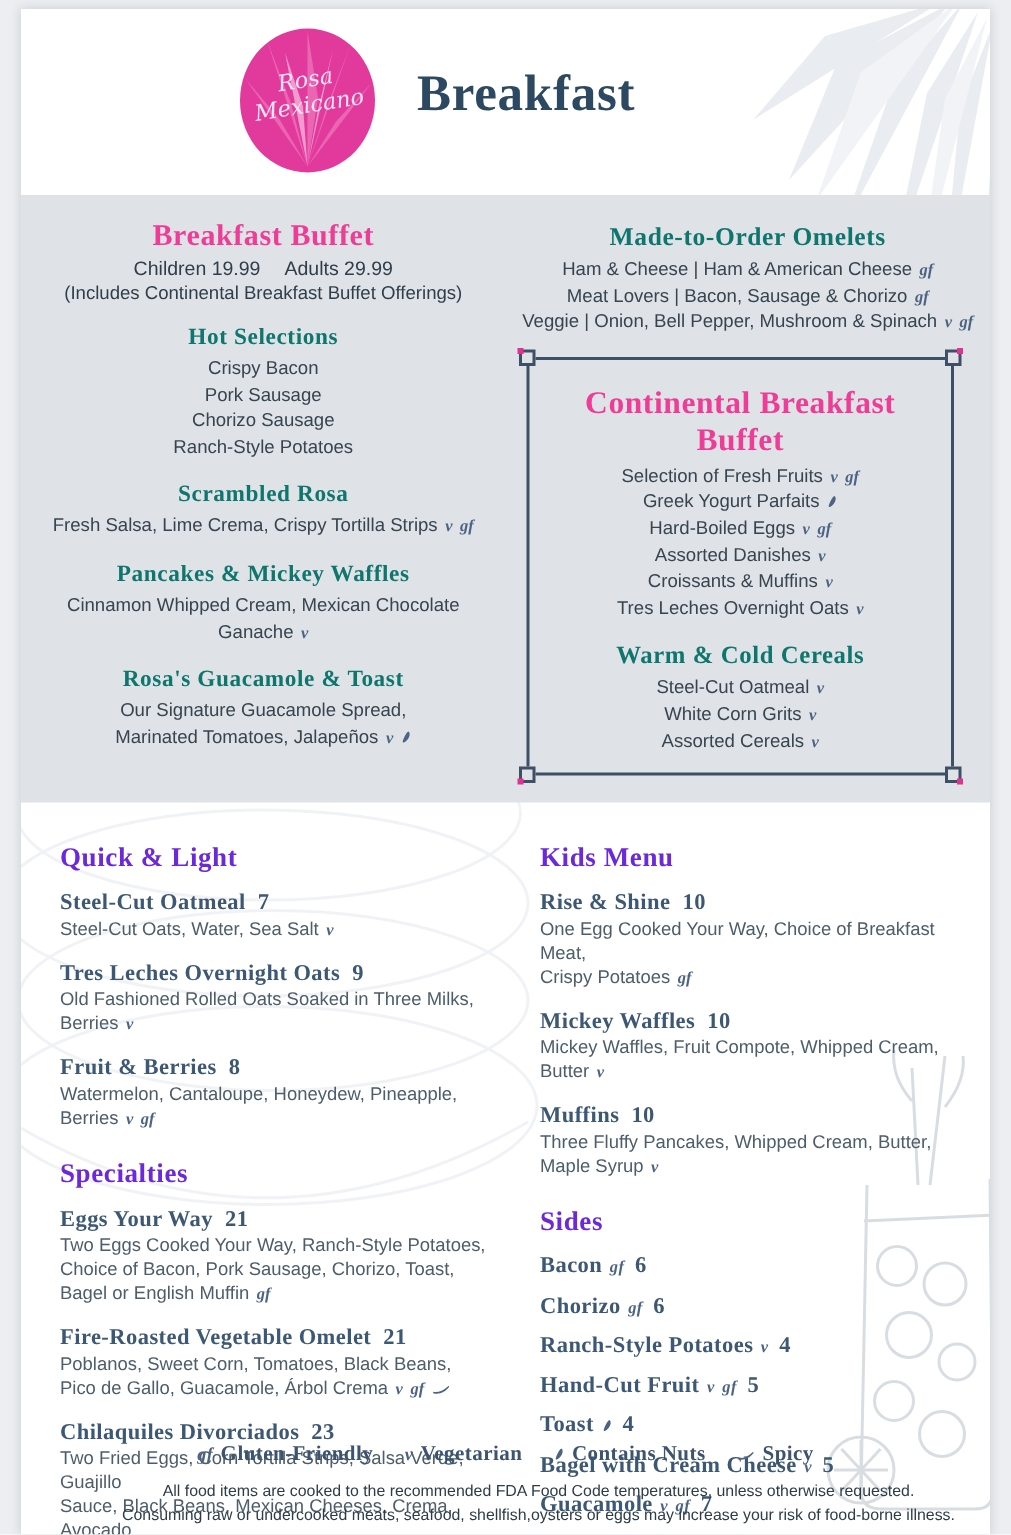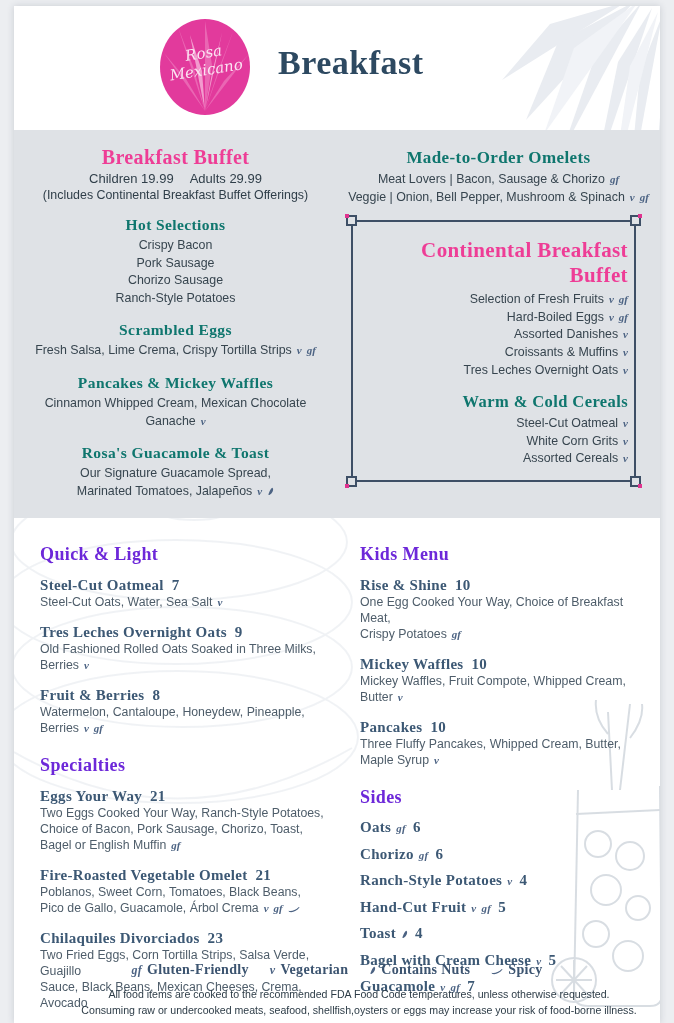--- a/index.html
+++ b/index.html
@@ -49,21 +49,20 @@
   .band-note{font-size:12.4px;color:#2f3e49;}
   .group-heading{
     font-family:"Liberation Serif",serif;font-weight:bold;font-size:15.5px;
     color:#0f766e;letter-spacing:.4px;margin:14px 0 3px;
   }
   .band-line{font-size:12.4px;color:#37454f;line-height:1.42;}
 
   .cont-box{
     position:relative;border:2px solid #3e4f66;margin:14px 24px 0 14px;
     padding:16px 6px 12px;
-    text-align:right;
   }
   .corner{position:absolute;width:7px;height:7px;border:2px solid #3e4f66;background:#dfe2e6;}
   .corner::before{content:'';position:absolute;width:4px;height:4px;background:#e0338f;}
   .c-tl{left:-7px;top:-7px;} .c-tl::before{left:-3px;top:-3px;}
   .c-tr{right:-7px;top:-7px;} .c-tr::before{right:-3px;top:-3px;}
   .c-bl{left:-7px;bottom:-7px;} .c-bl::before{left:-3px;bottom:-3px;}
   .c-br{right:-7px;bottom:-7px;} .c-br::before{right:-3px;bottom:-3px;}
   .cont-title{font-size:21px;margin:0 0 3px;}
   .cereals-heading{margin-top:13px;font-size:16.5px;}
 
@@ -199,21 +198,21 @@
           <div class="group-heading serif">Hot Selections</div>
           <div>
 
           <div class="band-line"><span>Crispy Bacon</span><span class="badges"></span></div>
               <div class="band-line"><span>Pork Sausage</span><span class="badges"></span></div>
               <div class="band-line"><span>Chorizo Sausage</span><span class="badges"></span></div>
               <div class="band-line"><span>Ranch-Style Potatoes</span><span class="badges"></span></div>
             </div>
         </div>
           <div class="band-group">
-          <div class="group-heading serif">Scrambled Eggs</div>
+          <div class="group-heading serif">Scrambled Rosa</div>
           <div>
 
           <div class="band-line"><span>Fresh Salsa, Lime Crema, Crispy Tortilla Strips</span><span class="badges"><span class="b b-v">v</span><span class="b b-gf">gf</span></span></div>
             </div>
         </div>
           <div class="band-group">
           <div class="group-heading serif">Pancakes &amp; Mickey Waffles</div>
           <div>
 
           <div class="band-line"><span>Cinnamon Whipped Cream, Mexican Chocolate Ganache</span><span class="badges"><span class="b b-v">v</span></span></div>
@@ -230,35 +229,39 @@
             </div>
         </div>
         </div>
     </div>
 
     <div class="band-col">
       <div>
         <div class="group-heading serif" style="margin-top:6px;font-size:17px;">Made-to-Order Omelets</div>
         <div>
 
+        <div class="band-line"><span>Ham &amp; Cheese | Ham &amp; American Cheese</span><span class="badges"><span class="b b-gf">gf</span></span></div>
             <div class="band-line"><span>Meat Lovers | Bacon, Sausage &amp; Chorizo</span><span class="badges"><span class="b b-gf">gf</span></span></div>
             <div class="band-line"><span>Veggie | Onion, Bell Pepper, Mushroom &amp; Spinach</span><span class="badges"><span class="b b-v">v</span><span class="b b-gf">gf</span></span></div>
           </div>
       </div>
 
       <div class="cont-box">
         <span class="corner c-tl"></span>
         <span class="corner c-tr"></span>
         <span class="corner c-bl"></span>
         <span class="corner c-br"></span>
 
         <div class="band-title cont-title">Continental Breakfast Buffet</div>
         <div>
 
         <div class="band-line"><span>Selection of Fresh Fruits</span><span class="badges"><span class="b b-v">v</span><span class="b b-gf">gf</span></span></div>
+            <div class="band-line"><span>Greek Yogurt Parfaits</span><span class="badges"><span class="b b-nuts"><svg viewBox="0 0 10 12" width="7" height="9">
+                    <path d="M7.8 0.6 C9.4 2.2 9 5.4 6.8 8.2 C5.6 9.7 4.2 10.8 3.2 11 C2.3 11.2 1.9 10.6 2.2 9.6 C3 7 4.6 3.4 6.4 1.2 Z"></path>
+                  </svg></span></span></div>
             <div class="band-line"><span>Hard-Boiled Eggs</span><span class="badges"><span class="b b-v">v</span><span class="b b-gf">gf</span></span></div>
             <div class="band-line"><span>Assorted Danishes</span><span class="badges"><span class="b b-v">v</span></span></div>
             <div class="band-line"><span>Croissants &amp; Muffins</span><span class="badges"><span class="b b-v">v</span></span></div>
             <div class="band-line"><span>Tres Leches Overnight Oats</span><span class="badges"><span class="b b-v">v</span></span></div>
           </div>
         <div class="group-heading serif cereals-heading">Warm &amp; Cold Cereals</div>
         <div>
 
         <div class="band-line"><span>Steel-Cut Oatmeal</span><span class="badges"><span class="b b-v">v</span></span></div>
             <div class="band-line"><span>White Corn Grits</span><span class="badges"><span class="b b-v">v</span></span></div>
@@ -348,34 +351,34 @@
               </div>
           </div>
             <div class="item">
             <div class="item-head"><span class="item-name">Mickey Waffles</span><span class="item-price">10</span></div>
             <div>
 
             <div class="desc-line"><span>Mickey Waffles, Fruit Compote, Whipped Cream, Butter</span><span class="badges"><span class="b b-v">v</span></span></div>
               </div>
           </div>
             <div class="item">
-            <div class="item-head"><span class="item-name">Pancakes</span><span class="item-price">10</span></div>
+            <div class="item-head"><span class="item-name">Muffins</span><span class="item-price">10</span></div>
             <div>
 
             <div class="desc-line"><span>Three Fluffy Pancakes, Whipped Cream, Butter, Maple Syrup</span><span class="badges"><span class="b b-v">v</span></span></div>
               </div>
           </div>
           </div>
       </div>
 
       <div class="sec">
         <div class="sec-title">Sides</div>
         <div>
 
-        <div class="side-row"><span>Oats</span><span class="badges"><span class="b b-gf">gf</span></span><span class="side-price">6</span></div>
+        <div class="side-row"><span>Bacon</span><span class="badges"><span class="b b-gf">gf</span></span><span class="side-price">6</span></div>
             <div class="side-row"><span>Chorizo</span><span class="badges"><span class="b b-gf">gf</span></span><span class="side-price">6</span></div>
             <div class="side-row"><span>Ranch-Style Potatoes</span><span class="badges"><span class="b b-v">v</span></span><span class="side-price">4</span></div>
             <div class="side-row"><span>Hand-Cut Fruit</span><span class="badges"><span class="b b-v">v</span><span class="b b-gf">gf</span></span><span class="side-price">5</span></div>
             <div class="side-row"><span>Toast</span><span class="badges"><span class="b b-nuts"><svg viewBox="0 0 10 12" width="7" height="9">
                     <path d="M7.8 0.6 C9.4 2.2 9 5.4 6.8 8.2 C5.6 9.7 4.2 10.8 3.2 11 C2.3 11.2 1.9 10.6 2.2 9.6 C3 7 4.6 3.4 6.4 1.2 Z"></path>
                   </svg></span></span><span class="side-price">4</span></div>
             <div class="side-row"><span>Bagel with Cream Cheese</span><span class="badges"><span class="b b-v">v</span></span><span class="side-price">5</span></div>
             <div class="side-row"><span>Guacamole</span><span class="badges"><span class="b b-v">v</span><span class="b b-gf">gf</span></span><span class="side-price">7</span></div>
           </div>
       </div>

